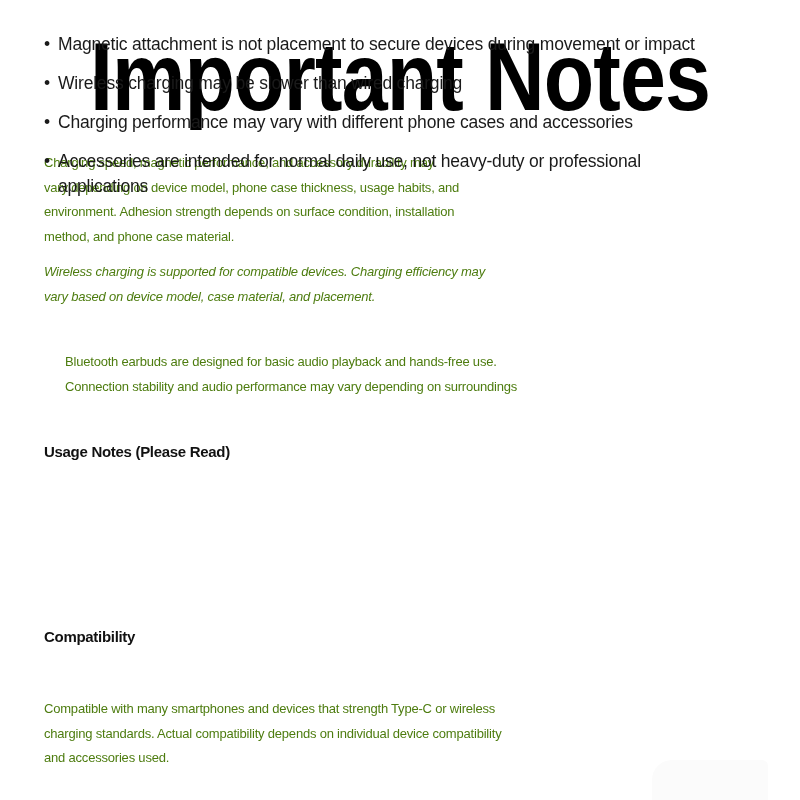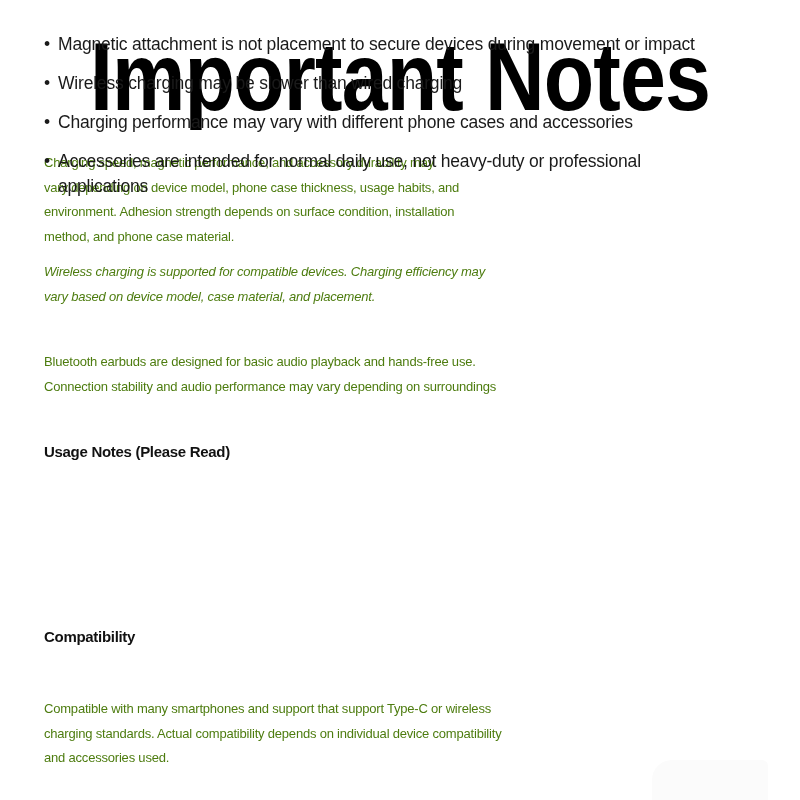--- a/index.html
+++ b/index.html
@@ -51,21 +51,21 @@
   <span class="line">vary depending on device model, phone case thickness, usage habits, and</span>
   <span class="line">environment. Adhesion strength depends on surface condition, installation</span>
   <span class="line">method, and phone case material.</span>
 </div>
 
 <div class="para" style="top:260px;font-style:italic;">
   <span class="line">Wireless charging is supported for compatible devices. Charging efficiency may</span>
   <span class="line">vary based on device model, case material, and placement.</span>
 </div>
 
-<div class="para" style="top:350px;">
+<div class="para" style="top:350px;margin-left:21px;">
   <span class="line">Bluetooth earbuds are designed for basic audio playback and hands-free use.</span>
   <span class="line">Connection stability and audio performance may vary depending on surroundings</span>
 </div>
 
 <div class="heading" style="top:443px;">Usage Notes (Please Read)</div>
 
 <ul class="bullets">
   <li class="bullet" style="position:absolute; top:32px;">
     <span class="dot">•</span>
     <span class="line">Magnetic attachment is not placement to secure devices during movement or impact</span>
@@ -81,18 +81,18 @@
   <li class="bullet" style="position:absolute; top:149px;">
     <span class="dot">•</span>
     <span class="line">Accessories are intended for normal daily use, not heavy-duty or professional</span>
     <span class="line">applications</span>
   </li>
 </ul>
 
 <div class="heading" style="top:628px;">Compatibility</div>
 
 <div class="para" style="top:697px;">
-  <span class="line">Compatible with many smartphones and support that support Type-C or wireless</span>
+  <span class="line">Compatible with many smartphones and devices that strength Type-C or wireless</span>
   <span class="line">charging standards. Actual compatibility depends on individual device compatibility</span>
   <span class="line">and accessories used.</span>
 </div>
 
 <div class="glare"></div>
 
 </body></html>

